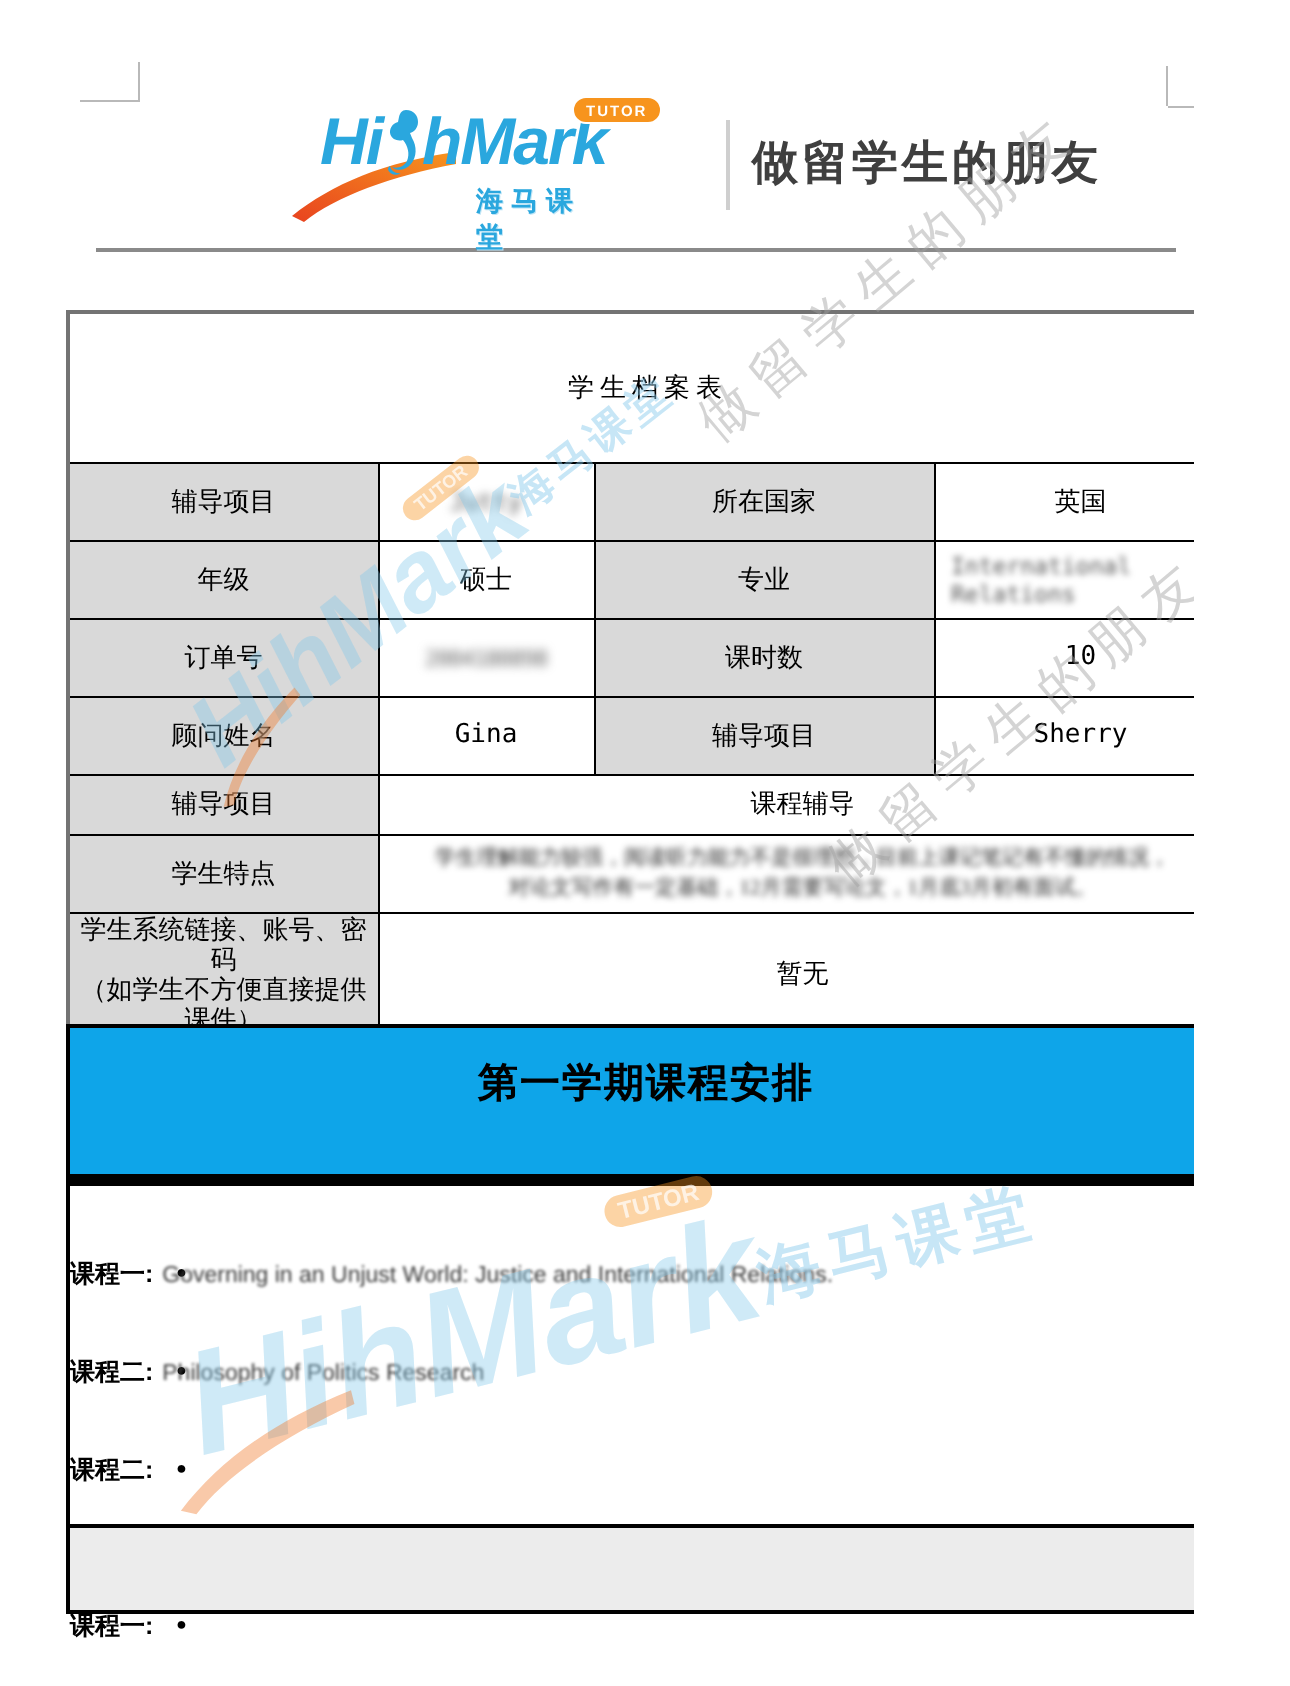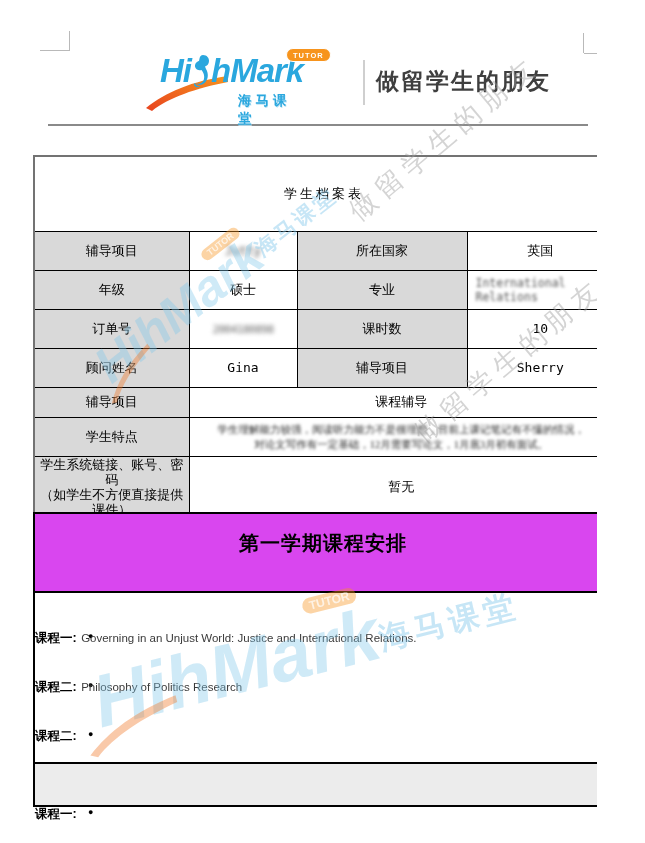--- a/index.html
+++ b/index.html
@@ -53,21 +53,21 @@
   .blur-order { filter:blur(2.3px); color:#666; font-family:"DejaVu Sans Mono",monospace; font-size:11px; letter-spacing:-0.5px; }
   .blur-major { filter:blur(1.5px); color:#555; font-family:"DejaVu Sans Mono",monospace; font-size:11.5px;
                 text-align:left; line-height:14px; padding-left:4px; }
   td.major-cell { text-align:left; padding-left:4px; }
   .blur-cn { filter:blur(1.6px); color:#222; font-size:10.5px; line-height:15px; }
   .small-lab { font-size:12px; line-height:15px; }
 
   
   .semester { position:absolute; left:33px; top:512px; width:580px; height:295px;
               border:2px solid #000; background:#fff; }
-  .sem-head { height:79px; background:#d946ef; border-bottom:2px solid #000000;
+  .sem-head { height:79px; background:#0ea5e9; border-bottom:6px solid #000000;
               display:flex; align-items:center; justify-content:center; }
   .sem-title { font-size:20px; font-weight:bold; color:#000; letter-spacing:1px;
                font-family:"Liberation Sans",sans-serif; margin-top:-18px; }
   .sem-body { height:169px; background:#fff; padding-top:5px; }
   .course-item { position:relative; height:21px; line-height:21px; white-space:nowrap;margin-top:28px; }
   .course-item::before { content:"●"; position:absolute; left:53px; top:0; font-size:9px; color:#000; }
   .course-label { font-weight:bold; font-size:12.5px; color:#000; font-family:"Liberation Sans",sans-serif; }
   .course-text { font-size:11.5px; color:#3a3a3a; filter:blur(0.7px); font-family:"Liberation Sans",sans-serif; }
   .sem-foot { height:43px; background:#ececec; border-top:2px solid #000; padding-top:10px; }
 

